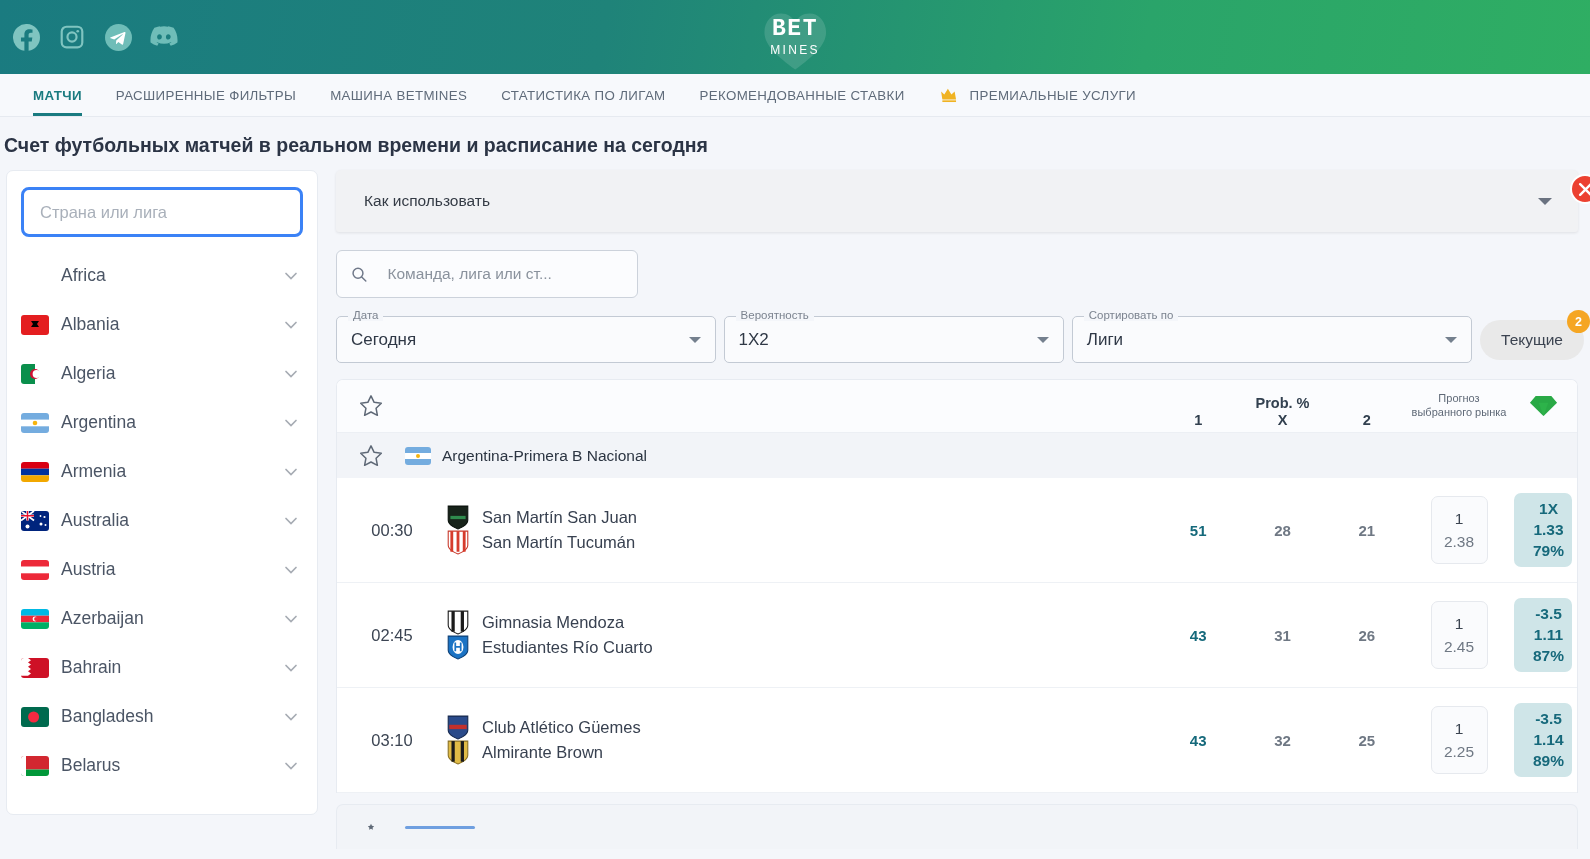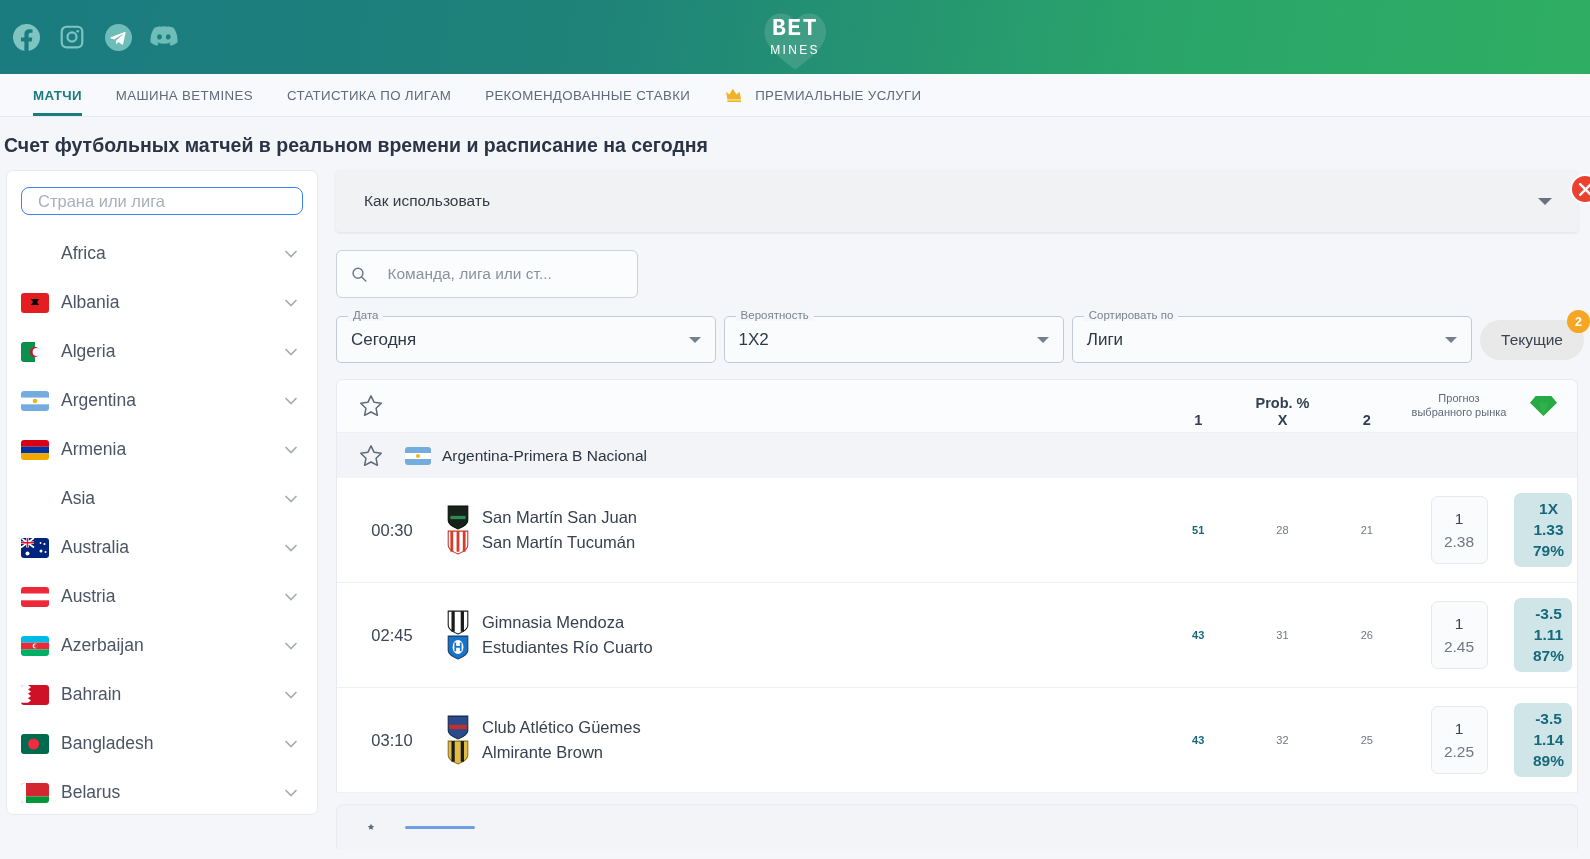--- a/index.html
+++ b/index.html
@@ -83,22 +83,22 @@
     background: #ffffff;
     border: 1px solid #e7ebf1;
     border-radius: 7px;
     margin-left: 6px;
     height: 645px;
     overflow: hidden;
     position: relative;
   }
   .side-search {
     margin: 16px 14px 10px 14px;
-    height: 28px;
-    border: 1px solid #3b82f6;
+    height: 50px;
+    border: 3px solid #3b82f6;
     border-radius: 8px;
     display: flex; align-items: center;
     padding: 0 16px;
   }
   .side-search input {
     border: none; outline: none; width: 100%;
     font-size: 16.5px; color: #3c4654;
     font-family: "Liberation Sans", sans-serif;
     background: transparent;
   }
@@ -292,23 +292,23 @@
   }
   .m-teams {
     flex: 1; display: flex; flex-direction: column; justify-content: center; 
     min-width: 0;
   }
   .m-team { display: flex; align-items: center; gap: 13px; }
   .m-crest { width: 22px; height: 25px; flex: none; }
   .m-tname { font-size: 16.5px; color: #384150; white-space: nowrap; }
 
   .m-probs { width: 253px; flex: none; display: flex; align-items: center; }
-  .m-probs span { flex: 1; text-align: center; font-size: 11px; }
+  .m-probs span { flex: 1; text-align: center; font-size: 15px; }
   .m-probs .p-hi { color: #15697b; font-weight: bold; }
-  .m-probs .p-lo { color: #6f7884; }
+  .m-probs .p-lo { color: #6f7884; font-weight: bold; }
 
   .m-odds {
     width: 100px; flex: none;
     display: flex; align-items: center; justify-content: center;
   }
   .odds-box {
     width: 57px; height: 68px;
     border: 1px solid #e6e9ee;
     border-radius: 7px;
     background: #fafbfd;
@@ -382,20 +382,23 @@
     <span class="logo-bet">BET</span>
     <span class="logo-mines">MINES</span>
   </div>
 </div>
 
 <div class="navbar">
   <div class="navtab active">
     <span>МАТЧИ</span>
   </div>
   <div class="navtab">
+    <span>РАСШИРЕННЫЕ ФИЛЬТРЫ</span>
+  </div>
+  <div class="navtab">
     <span>МАШИНА BETMINES</span>
   </div>
   <div class="navtab">
     <span>СТАТИСТИКА ПО ЛИГАМ</span>
   </div>
   <div class="navtab">
     <span>РЕКОМЕНДОВАННЫЕ СТАВКИ</span>
   </div>
   <div class="navtab">
     <svg class="crown" viewBox="0 0 24 18">
@@ -465,27 +468,20 @@
           <rect width="28" height="6.7" fill="#d90012"></rect>
             <rect y="6.7" width="28" height="6.6" fill="#0033a0"></rect>
             <rect y="13.3" width="28" height="6.7" fill="#f2a800"></rect>
         </svg>
         <span class="side-label">Armenia</span>
         <svg class="chev" viewBox="0 0 16 16">
             <path d="M3 5.5l5 5 5-5" fill="none" stroke="#6b7481" stroke-width="1.7" stroke-linecap="round"></path>
           </svg>
       </div>
 
-      <div class="side-row">
-        <span class="side-flag blank"></span>
-        <span class="side-label region">Asia</span>
-        <svg class="chev" viewBox="0 0 16 16">
-            <path d="M3 5.5l5 5 5-5" fill="none" stroke="#6b7481" stroke-width="1.7" stroke-linecap="round"></path>
-          </svg>
-      </div>
 
       <div class="side-row">
         <svg class="side-flag" viewBox="0 0 28 20">
           <rect width="28" height="20" fill="#00247d"></rect>
           <rect width="13" height="9.5" fill="#00247d"></rect>
           <path d="M0 0l13 9.5M13 0L0 9.5" stroke="#fff" stroke-width="1.8"></path>
           <path d="M6.5 0v9.5M0 4.75h13" stroke="#fff" stroke-width="2.6"></path>
           <path d="M6.5 0v9.5M0 4.75h13" stroke="#e8112d" stroke-width="1.4"></path>
           <circle cx="20" cy="13" r="1.5" fill="#fff"></circle>
             <circle cx="23.5" cy="6" r="1.1" fill="#fff"></circle>

